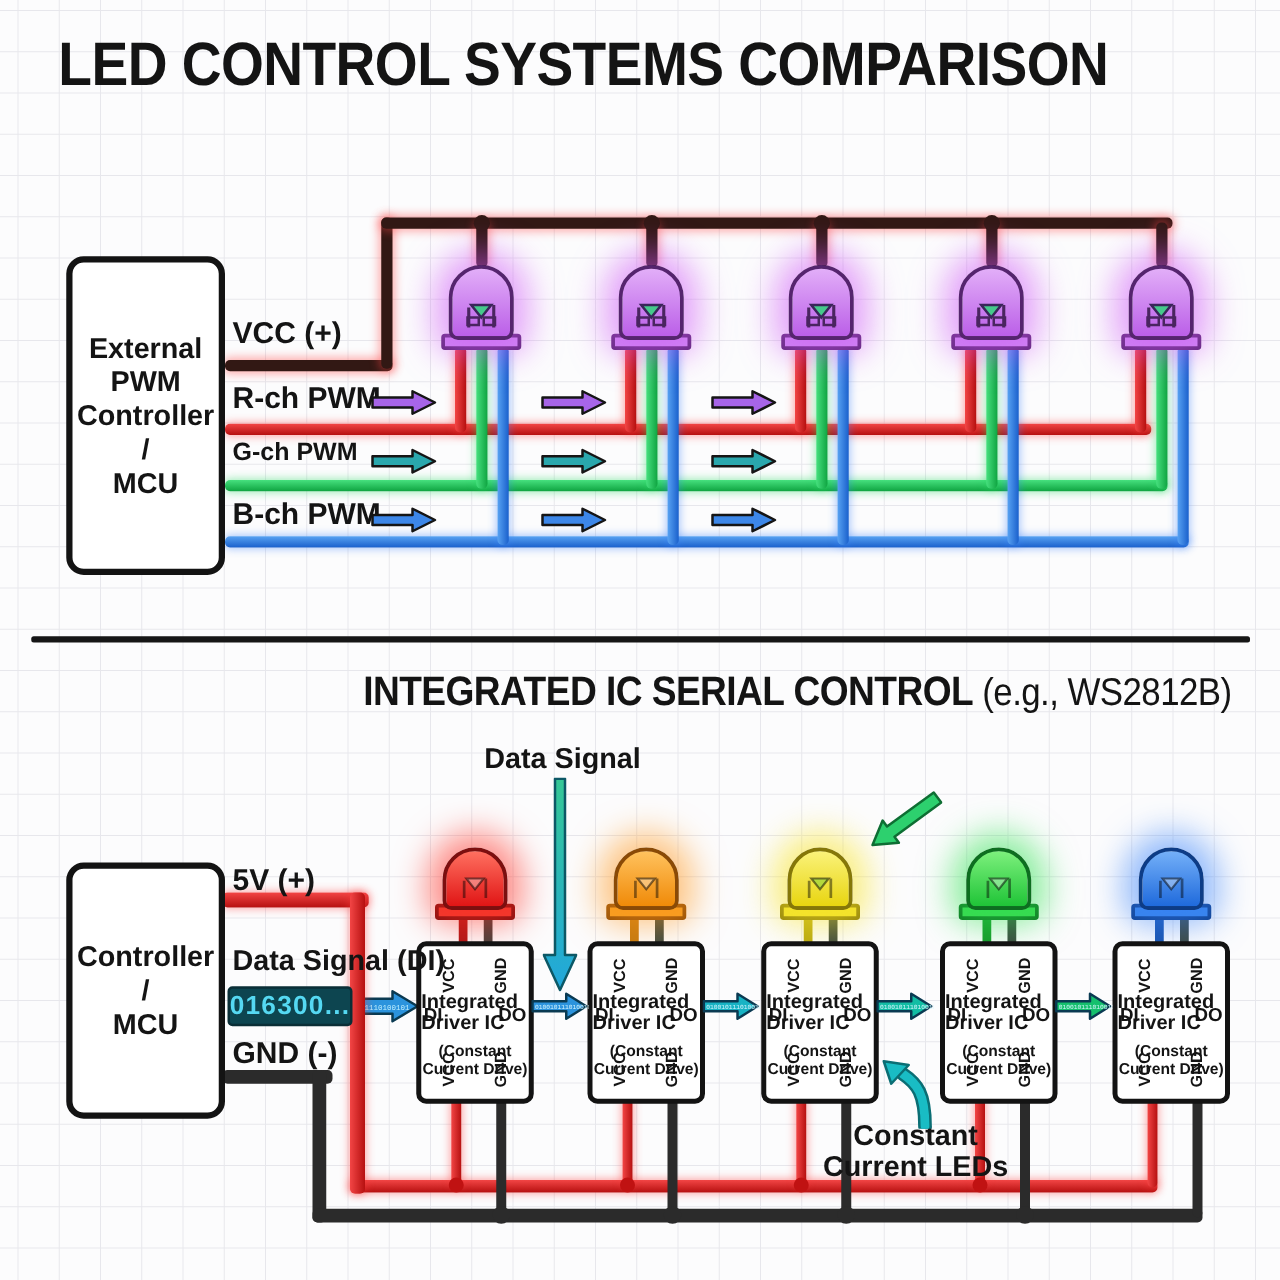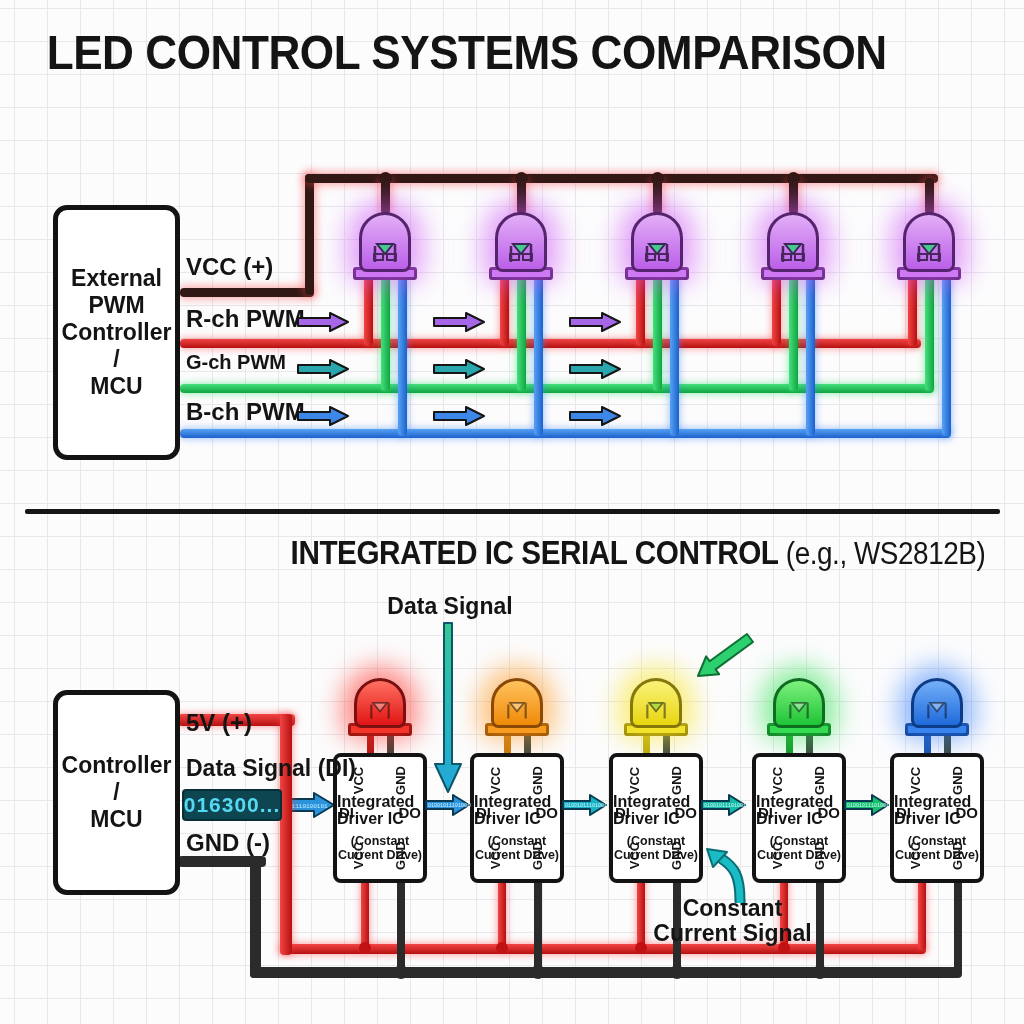--- a/index.html
+++ b/index.html
@@ -195,21 +195,21 @@
         </svg>
       </div>
       <div class="flange"></div>
     </div>
 
   <div class="divider"></div>
 
   <div class="h2b ctr"><span class="cond"><span class="b">INTEGRATED IC SERIAL CONTROL</span><span class="n"> (e.g., WS2812B)</span></span></div>
   <div class="lbl" style="left:380px;top:594px;width:140px;text-align:center;font-size:23px;">Data Signal</div>
   <div class="lbl" style="left:650px;top:896px;width:165px;text-align:center;font-size:23px;">Constant
-Current Signal</div>
+Current LEDs</div>
 
   <svg class="arr" style="left:434px;top:622px;z-index:4;" width="28" height="172" viewBox="0 0 28 172">
     <defs>
         <linearGradient id="dsg" x1="0" y1="0" x2="0" y2="1">
           <stop offset="0" stop-color="#35c795"></stop>
           <stop offset="1" stop-color="#21a7dc"></stop>
         </linearGradient>
       </defs>
     <polygon points="10,1 18,1 18,142 27,142 14,170 1,142 10,142" fill="url(#dsg)" stroke="#0c5866" stroke-width="2" stroke-linejoin="round"></polygon>
   </svg>
@@ -257,21 +257,21 @@
   <div class="w" style="left:524px;top:724px;width:7px;height:33px;background:#3e4a42;"></div>
   <div class="w" style="left:643px;top:724px;width:7px;height:33px;background:#b8a812;"></div>
   <div class="w" style="left:663px;top:724px;width:7px;height:33px;background:#3e4a42;"></div>
   <div class="w" style="left:786px;top:724px;width:7px;height:33px;background:#189a2c;"></div>
   <div class="w" style="left:806px;top:724px;width:7px;height:33px;background:#3e4a42;"></div>
   <div class="w" style="left:924px;top:724px;width:7px;height:33px;background:#1a55b0;"></div>
   <div class="w" style="left:944px;top:724px;width:7px;height:33px;background:#3e4a42;"></div>
 
   <div class="box" style="left:53px;top:690px;width:127px;height:205px;"><span>Controller /
 MCU</span></div>
-  <div class="lbl" style="left:186px;top:692px;font-size:24px;margin-top:18px;">5V (+)</div>
+  <div class="lbl" style="left:186px;top:692px;font-size:24px;">5V (+)</div>
   <div class="lbl" style="left:186px;top:756px;font-size:23px;">Data Signal (DI)</div>
   <div class="lbl" style="left:186px;top:830px;font-size:24px;">GND (-)</div>
 
   <svg class="arr" style="left:264px;top:790px;z-index:3;" width="72" height="30" viewBox="0 0 72 30">
     <polygon points="0,9 50,9 50,3 70,15 50,27 50,21 0,21" fill="#2b93dd" stroke="#0a3a52" stroke-width="2" stroke-linejoin="round"></polygon>
     <text x="6" y="18" font-size="6" fill="#bdeeff" font-family="Liberation Mono, monospace">0100101110100101</text>
   </svg>
   <div class="chip">
       <span>016300...</span>
     </div>

